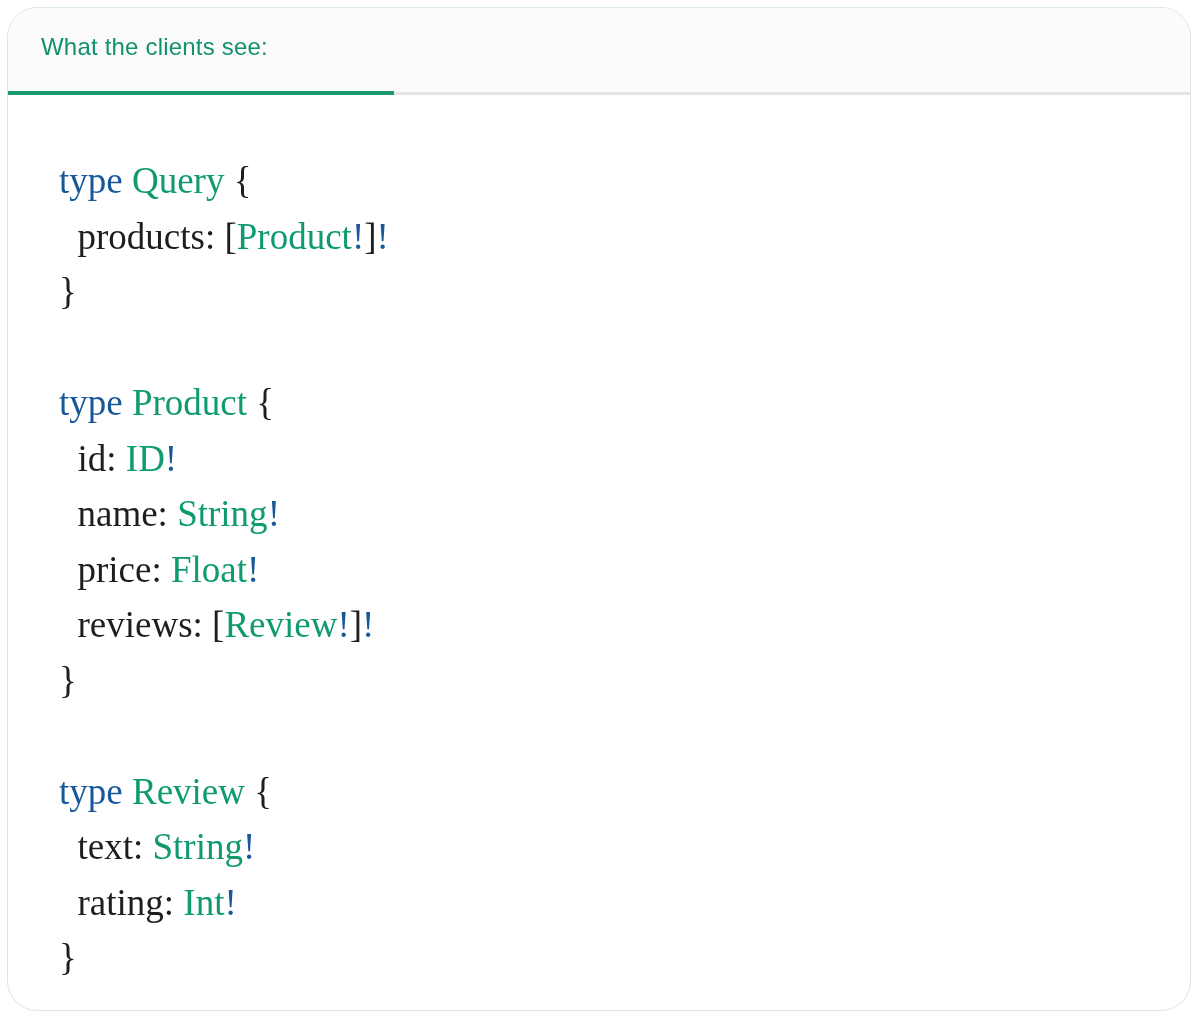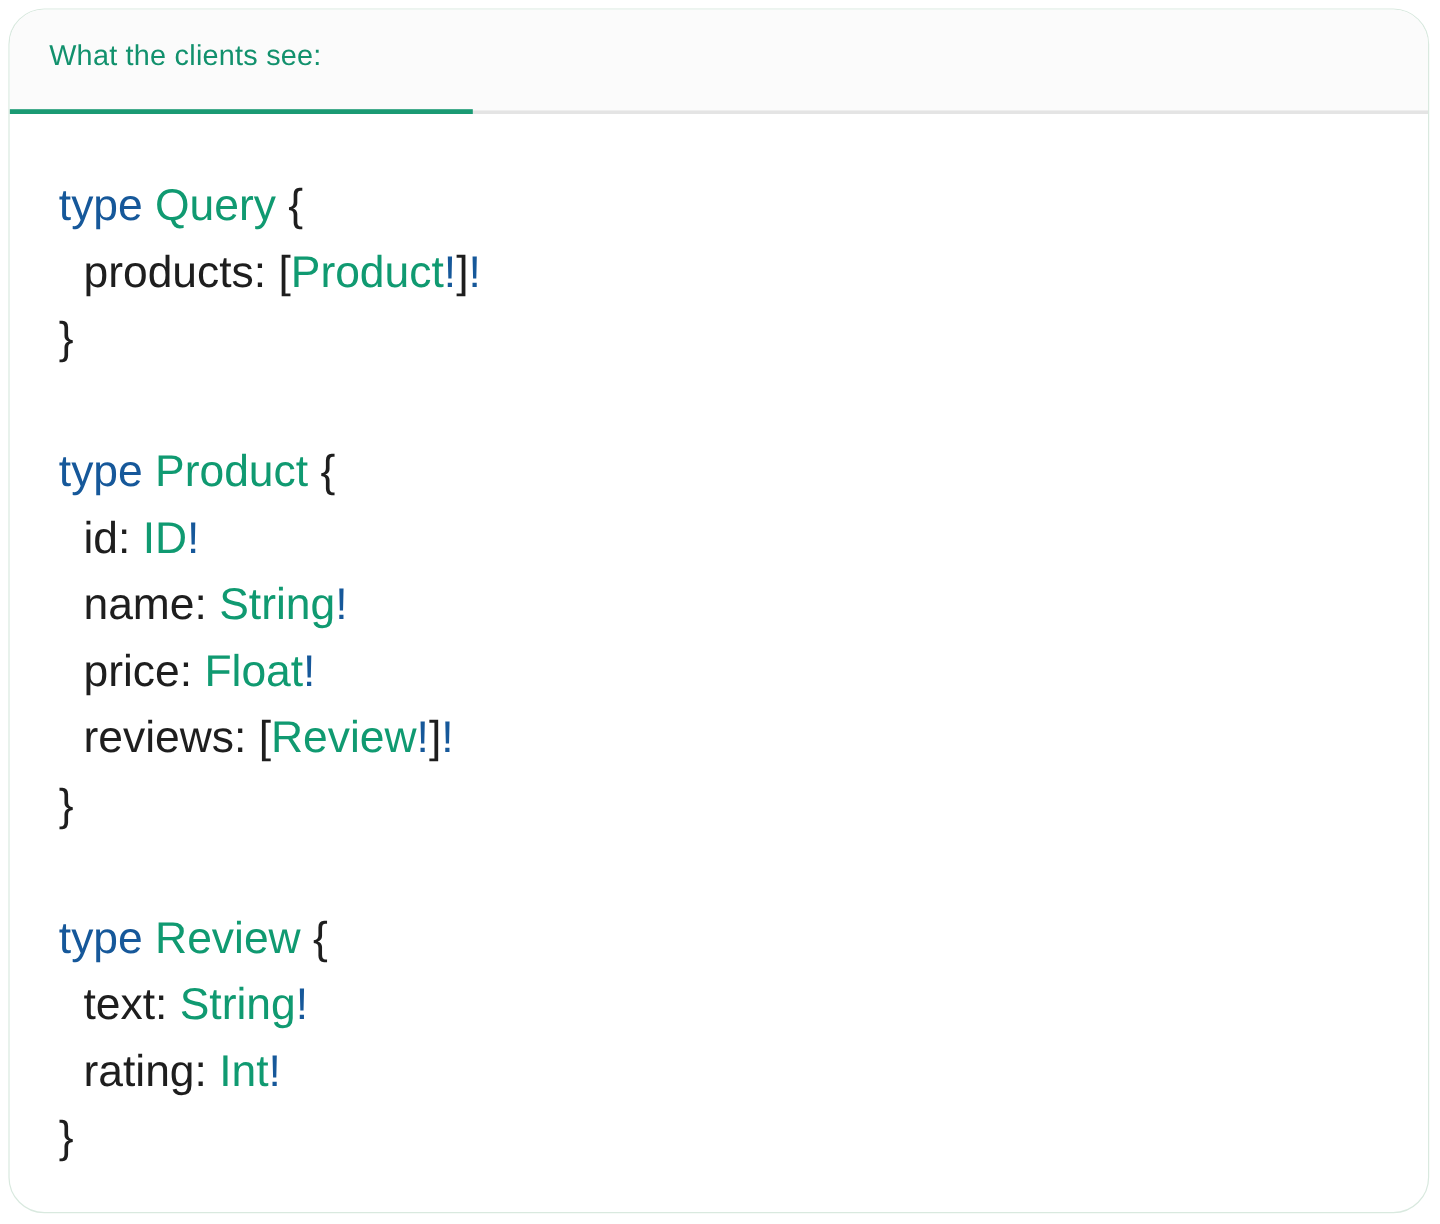--- a/index.html
+++ b/index.html
@@ -54,23 +54,23 @@
     left: 33px;
     top: 25px;
     font-size: 24px;
     line-height: 1.2;
     font-weight: 500;
     color: var(--header-text, #12916d);
     letter-spacing: 0.2px;
   }
 
   .code-block {
-    margin: 8px;
+    margin: 18px;
     padding: 40px 0 0 33px;
-    font-family: Liberation Sans, sans-serif;
+    font-family: Liberation Serif, serif;
     font-size: 37px;
     line-height: 55.5px;
     color: var(--plain, #1e1e1e);
     white-space: pre;
   }
 
   .code-line { height: 55.5px; }
 
   .tok-keyword  { color: var(--keyword,  #16589a); }
   .tok-typename { color: var(--typename, #109a71); }

